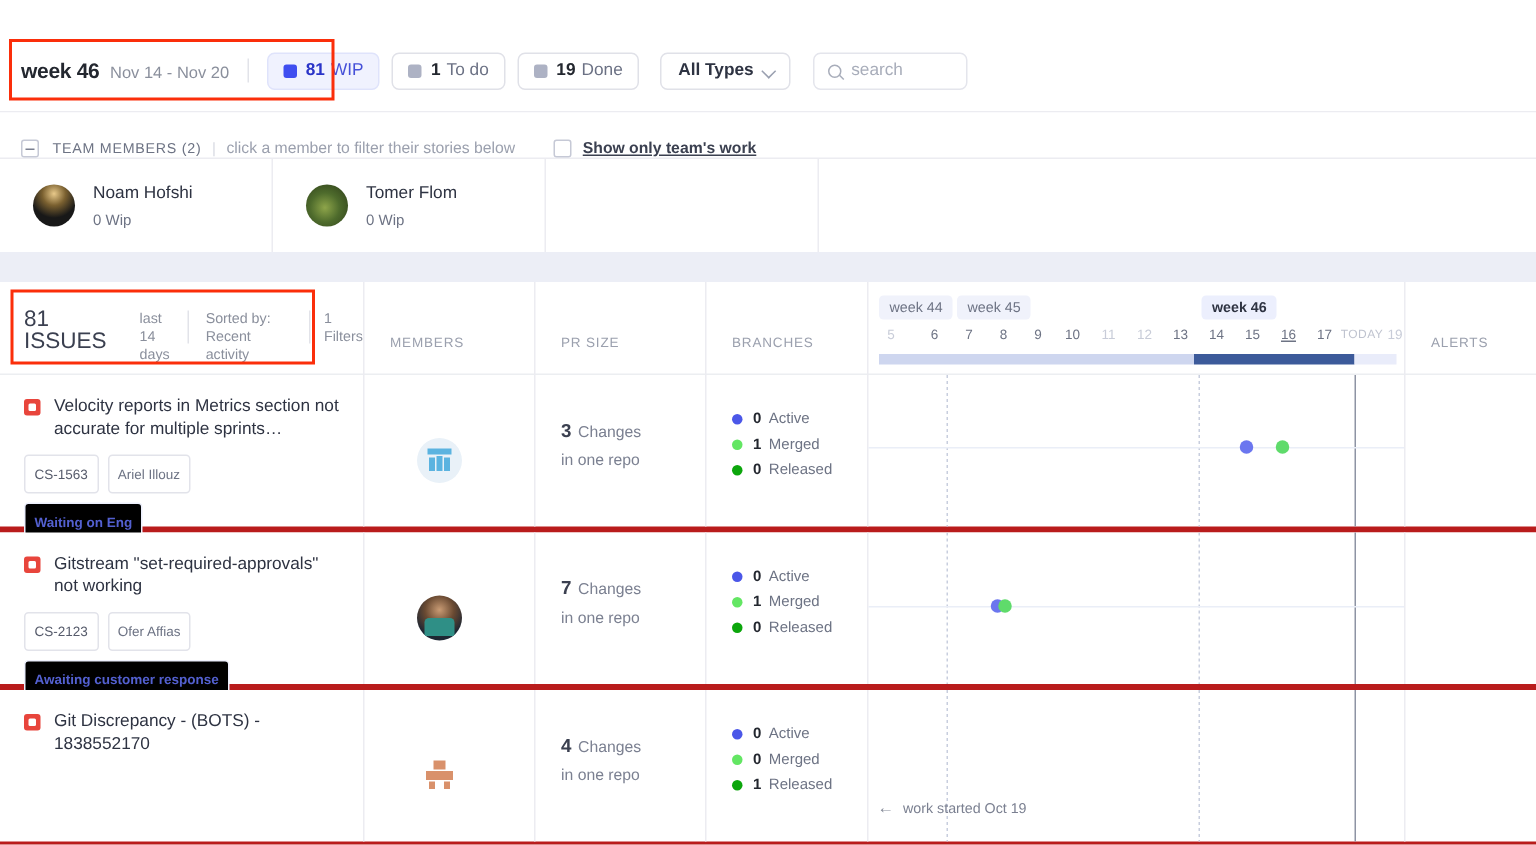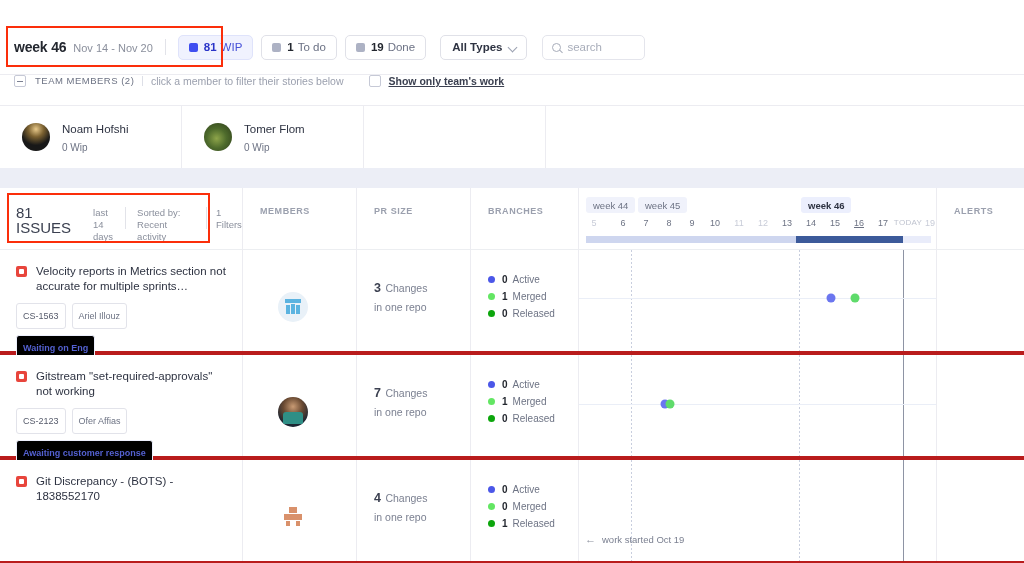--- a/index.html
+++ b/index.html
@@ -48,21 +48,21 @@
     border:1px solid #e4e5ec; border-radius:5px; background:#fff; cursor:text;
   }
   .searchbox .ph { font-size:11.5px; color:#a8adba; margin-left:6px; }
   .mag { width:9px; height:9px; border:1.3px solid #a8adba; border-radius:50%; position:relative; flex:none; }
   .mag:after { content:""; position:absolute; right:-3px; bottom:-2px; width:4px; height:1.3px;
     background:#a8adba; transform:rotate(45deg); }
 
   
   .tm-bar {
     position:absolute; left:0; top:55px; width:1024px; height:31px;
-    display:flex; align-items:flex-start; padding-left:14px;
+    display:flex; align-items:flex-end; padding-left:14px;
     border-bottom:1px solid #ececf1; background:#fff;
   }
   .minus-box {
     width:12px; height:12px; border:1px solid #c6c9d6; border-radius:2px;
     position:relative; flex:none; cursor:pointer;
   }
   .minus-box:after { content:""; position:absolute; left:2px; top:5px; width:6px; height:1.2px; background:#7b8091; }
   .tm-title { font-size:9.5px; letter-spacing:.5px; color:#6d7384; margin-left:9px; font-weight:400; }
   .tm-pipe { color:#d7d9e2; margin:0 7px; font-size:10px; }
   .tm-hint { font-size:10.5px; color:#9ba0ae; }
@@ -82,21 +82,21 @@
 
   
   .ih { position:absolute; left:0; top:168px; width:1024px; height:62px; background:#fff; border-bottom:1px solid #eceef1; }
   .ih-cell { position:absolute; top:0; height:62px; border-right:1px solid #ececf1; }
   .ih-issues { left:0; width:195px; display:flex; align-items:flex-start; padding:17px 0 0 16px; border-right:none; }
   .big-n { font-size:15px; color:#3b4050; line-height:15px; font-weight:400; }
   .big-w { font-size:15px; color:#3b4050; line-height:16px; font-weight:400; }
   .meta { font-size:9.5px; color:#8a8f9c; line-height:12px; }
   .meta-sep { width:1px; height:22px; background:#e2e3e9; margin:2px 11px 0; }
   .ih-filters { left:195px; width:48px; padding:17px 0 0 11px; }
-  .ih-col { padding:12px 0 0 17px;font-weight:bold; }
+  .ih-col { padding:30px 0 0 17px; }
   .col-lbl { font-size:9px; letter-spacing:.55px; color:#9ba0ae; }
 
   .ih-mem { left:243px; width:114px; }
   .ih-pr  { left:357px; width:114px; }
   .ih-br  { left:471px; width:108px; }
   .ih-tl  { left:579px; width:358px; border-right:1px solid #ececf1; }
   .ih-al  { left:937px; width:87px; border-right:none; }
 
   
   .wkrow { position:absolute; left:0; top:9px; height:17px; width:358px; }

